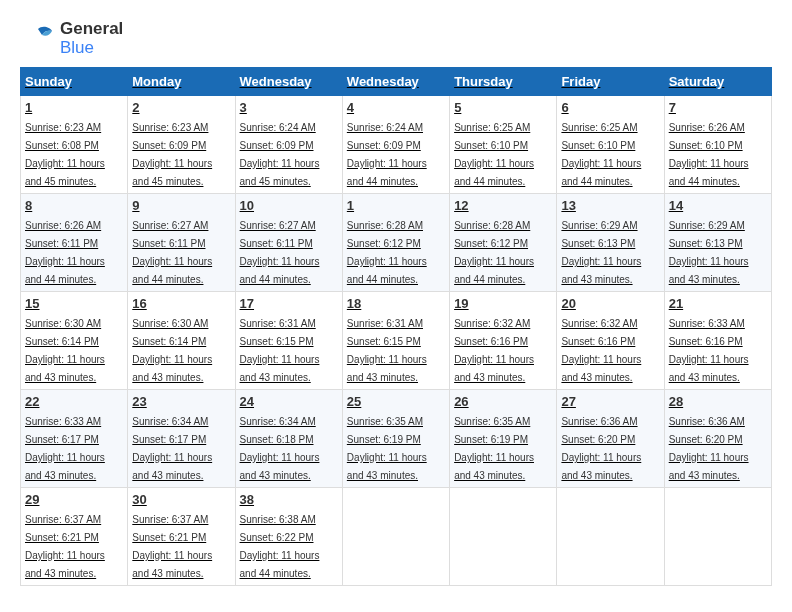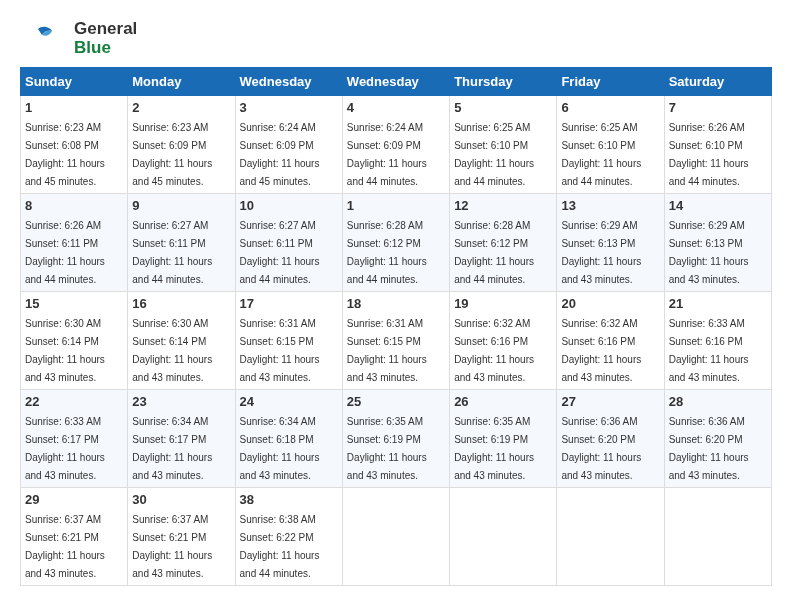--- a/index.html
+++ b/index.html
@@ -12,27 +12,27 @@
     }
     .header {
       display: flex;
       justify-content: space-between;
       align-items: flex-start;
       margin-bottom: 10px;
     }
     .logo {
       display: flex;
       align-items: center;
-      gap: 18px;
+      gap: 4px;
       justify-content: flex-end;
     }
     .title-block { text-align: right; }
     .main-title { font-size: 36px; color: #333; font-weight: normal; }
     .subtitle { font-size: 16px; color: #555; }
-    .calendar { width: 100%; border-collapse: collapse; }
+    .calendar { width: 100%; border-collapse: collapse; text-decoration: underline; }
     .calendar th {
       background: #1a6bb5;
       color: #fff;
       font-size: 13px;
       padding: 6px 4px;
       text-align: left;
       border: 1px solid #1a6bb5;
     }
     .calendar td {
       border: 1px solid #ddd;
@@ -62,21 +62,21 @@
 <body>
 
 <div class="header">
   <div class="logo">
     <svg width="36" height="36" viewBox="0 0 36 36">
       <path d="M18 8 C22 4, 30 6, 32 10 C28 9, 24 10, 22 14 Z" fill="#1a6bb5"></path>
       <path d="M22 14 C24 10, 28 9, 32 10 C30 14, 26 16, 22 14 Z" fill="#4a9fd4"></path>
     </svg>
     <div style="line-height:1.1">
       <span style="font-size:17px;font-weight:bold;color:#333;">General</span><br>
-      <span style="font-size:17px;font-weight:bold;color:#15803d;margin-top:31px;">Blue</span>
+      <span style="font-size:17px;font-weight:normal;color:#3b82f6;margin-top:31px;">Blue</span>
     </div>
   </div>
   <div class="title-block">
     <div class="main-title"></div>
     <div class="subtitle"></div>
   </div>
 </div>
 
 <table class="calendar">
   <thead>

